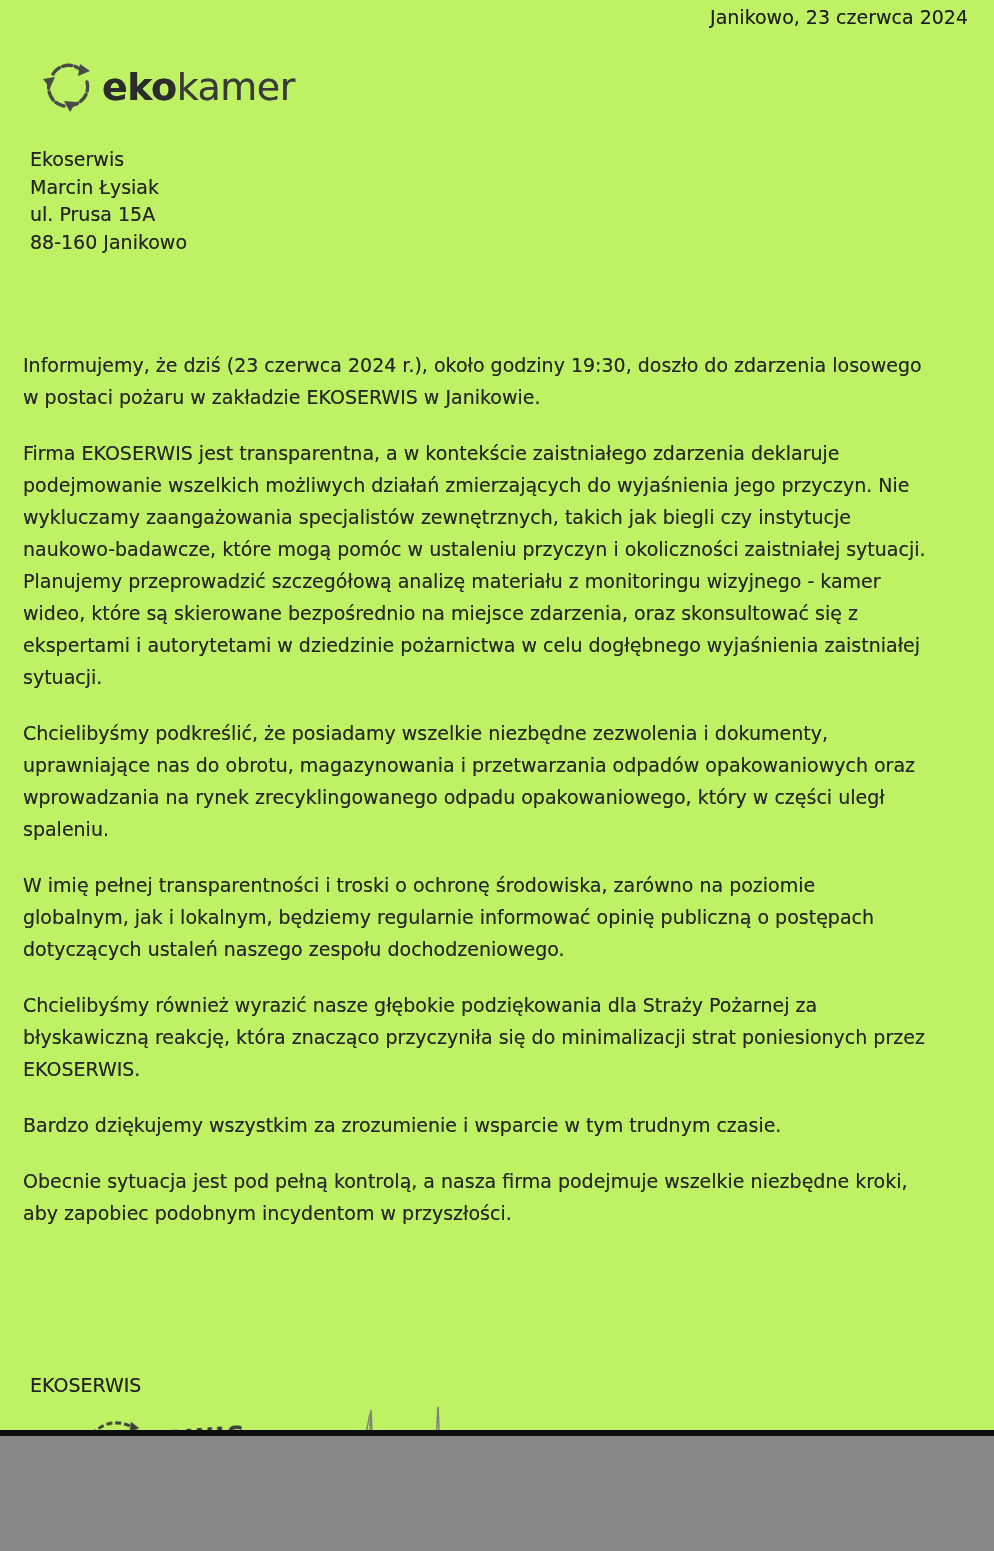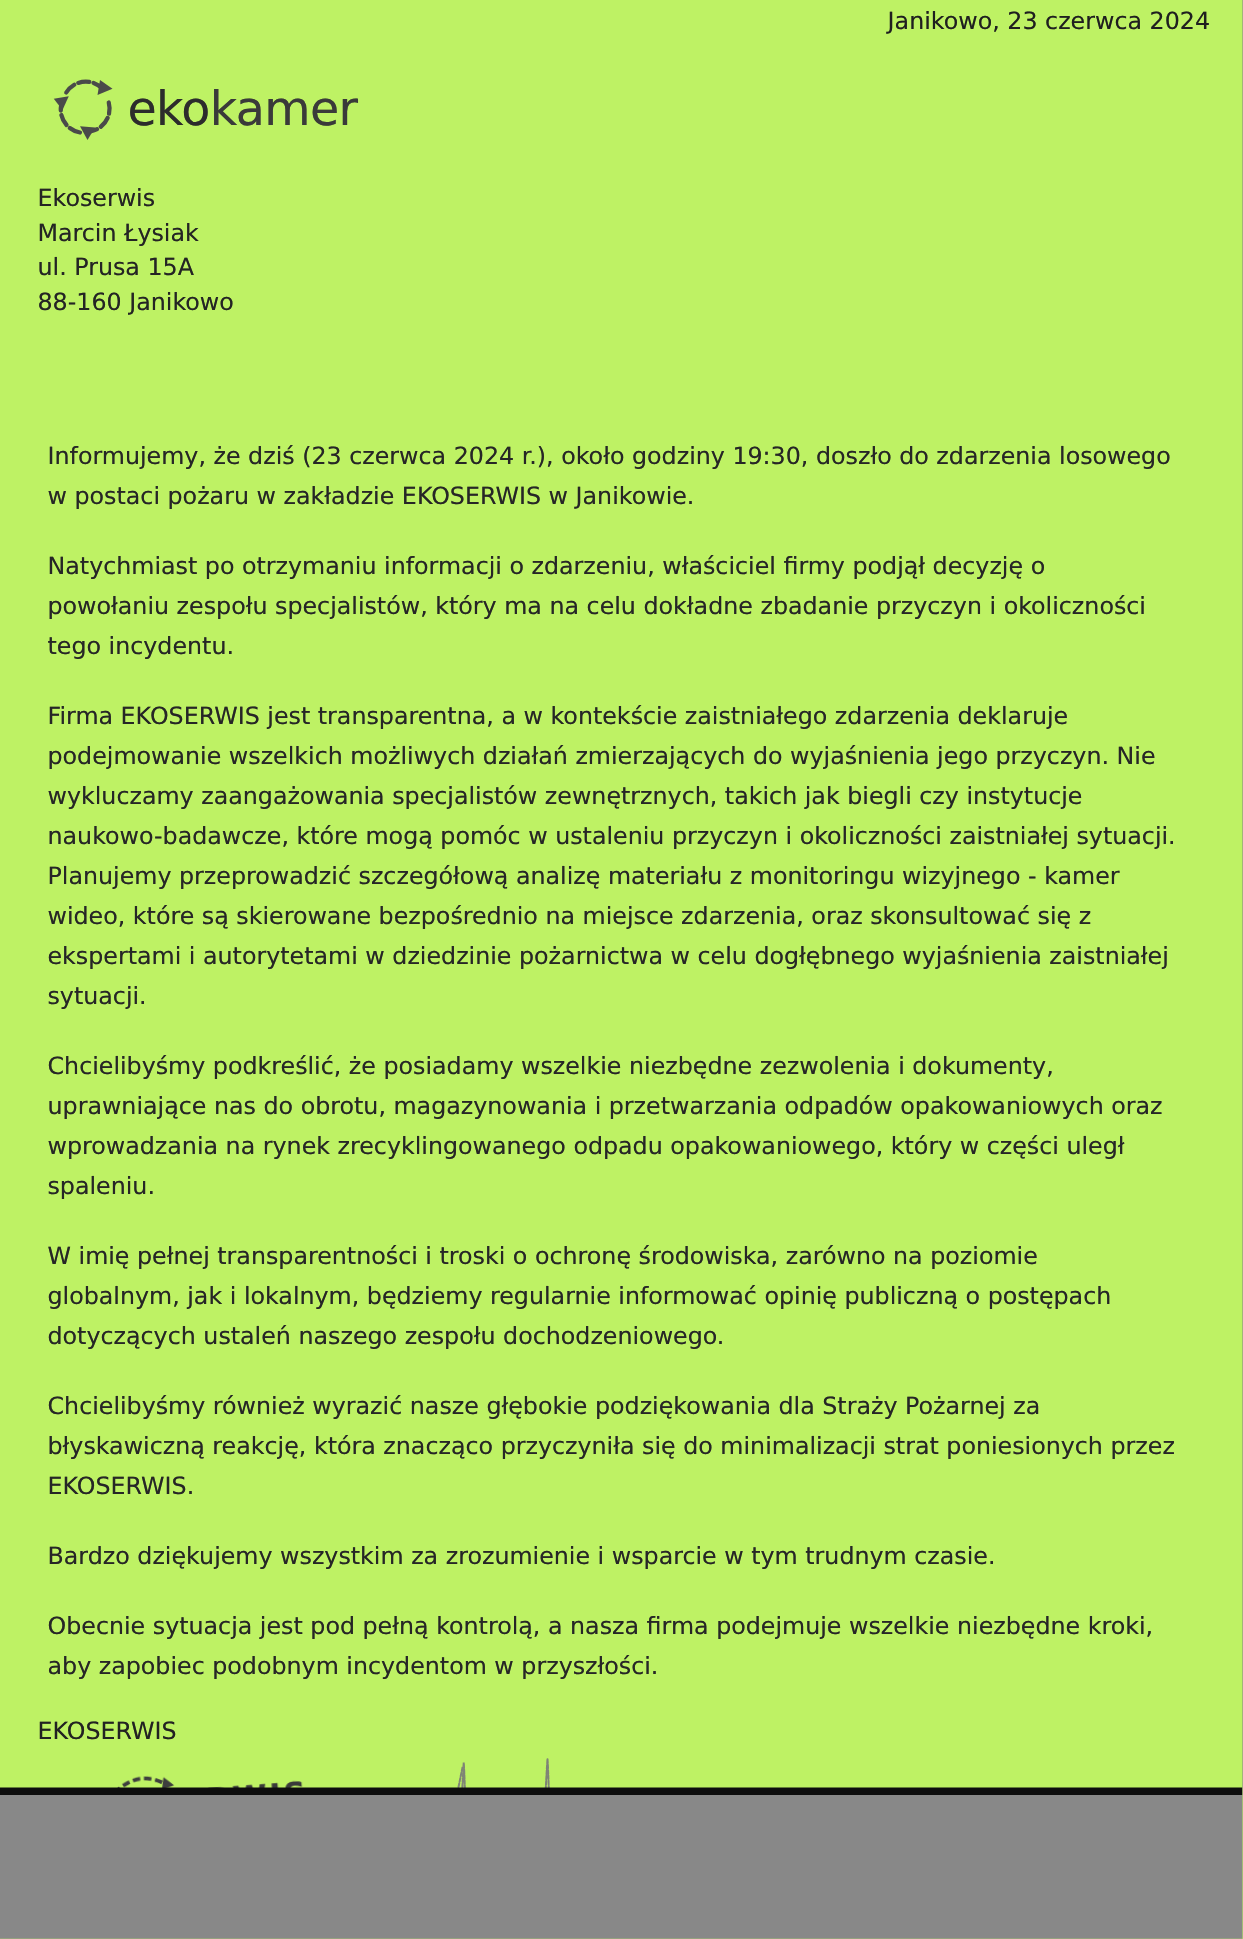--- a/index.html
+++ b/index.html
@@ -15,35 +15,35 @@
   .scan-text { text-shadow:0 0 0.4px rgba(40,40,40,0.55); }
 
   .date-line {
     position:absolute; top:6px; right:26px;
     font-size:19px; color:#1f1f1f;
   }
 
   .logo { position:absolute; top:58px; left:40px; display:flex; align-items:center; }
   .logo-icon { width:56px; height:58px; }
   .logo-text { font-size:38px; letter-spacing:-0.5px; color:#3a3a3a; margin-left:6px; line-height:1; }
-  .logo-text .bold { font-weight:400; color:#2c2c2c; }
+  .logo-text .bold { font-weight:700; color:#2c2c2c; }
 
   .sender {
     position:absolute; top:146px; left:30px;
     font-size:19px; line-height:27.5px; white-space:pre;
     color:#242424;
   }
 
   .doc-title {
     position:absolute; top:281px; left:0; width:100%;
     text-align:center; font-size:29px; font-weight:400;
     margin:0; color:#1f1f1f;
   }
 
-  .body-text { position:absolute; top:349px; left:38px; width:940px; }
+  .body-text { position:absolute; top:349px; left:23px; width:940px; }
   .para {
     margin:0 0 24px 0;
     font-size:19px; line-height:32px;
     white-space:pre; color:#262626;
   }
 
   .signoff { position:absolute; top:1374px; left:30px; font-size:19px; color:#222; }
 
   
   .stamp {
@@ -116,23 +116,20 @@
 
   <div class="sender scan-text">Ekoserwis
 Marcin Łysiak
 ul. Prusa 15A
 88-160 Janikowo</div>
 
 
   <div class="body-text scan-text">
       <p class="para">Informujemy, że dziś (23 czerwca 2024 r.), około godziny 19:30, doszło do zdarzenia losowego
 w postaci pożaru w zakładzie EKOSERWIS w Janikowie.</p>
-      <p class="para">Natychmiast po otrzymaniu informacji o zdarzeniu, właściciel firmy podjął decyzję o
-powołaniu zespołu specjalistów, który ma na celu dokładne zbadanie przyczyn i okoliczności
-tego incydentu.</p>
       <p class="para">Firma EKOSERWIS jest transparentna, a w kontekście zaistniałego zdarzenia deklaruje
 podejmowanie wszelkich możliwych działań zmierzających do wyjaśnienia jego przyczyn. Nie
 wykluczamy zaangażowania specjalistów zewnętrznych, takich jak biegli czy instytucje
 naukowo-badawcze, które mogą pomóc w ustaleniu przyczyn i okoliczności zaistniałej sytuacji.
 Planujemy przeprowadzić szczegółową analizę materiału z monitoringu wizyjnego - kamer
 wideo, które są skierowane bezpośrednio na miejsce zdarzenia, oraz skonsultować się z
 ekspertami i autorytetami w dziedzinie pożarnictwa w celu dogłębnego wyjaśnienia zaistniałej
 sytuacji.</p>
       <p class="para">Chcielibyśmy podkreślić, że posiadamy wszelkie niezbędne zezwolenia i dokumenty,
 uprawniające nas do obrotu, magazynowania i przetwarzania odpadów opakowaniowych oraz

